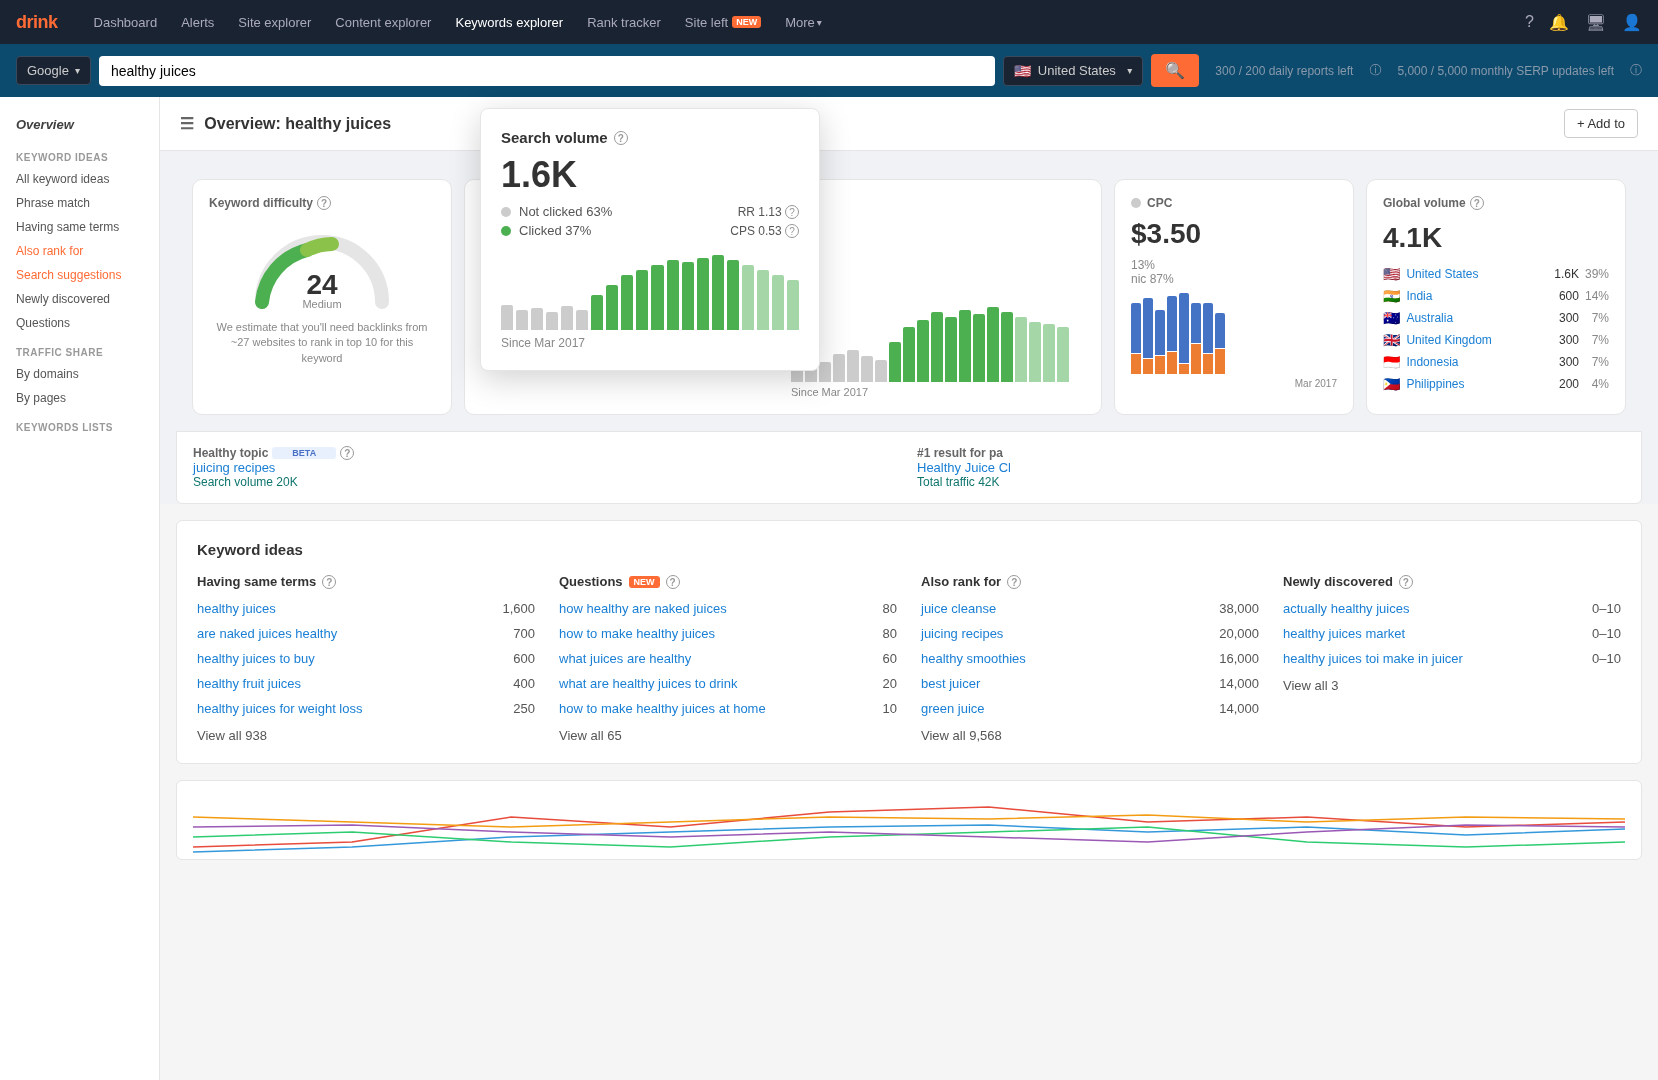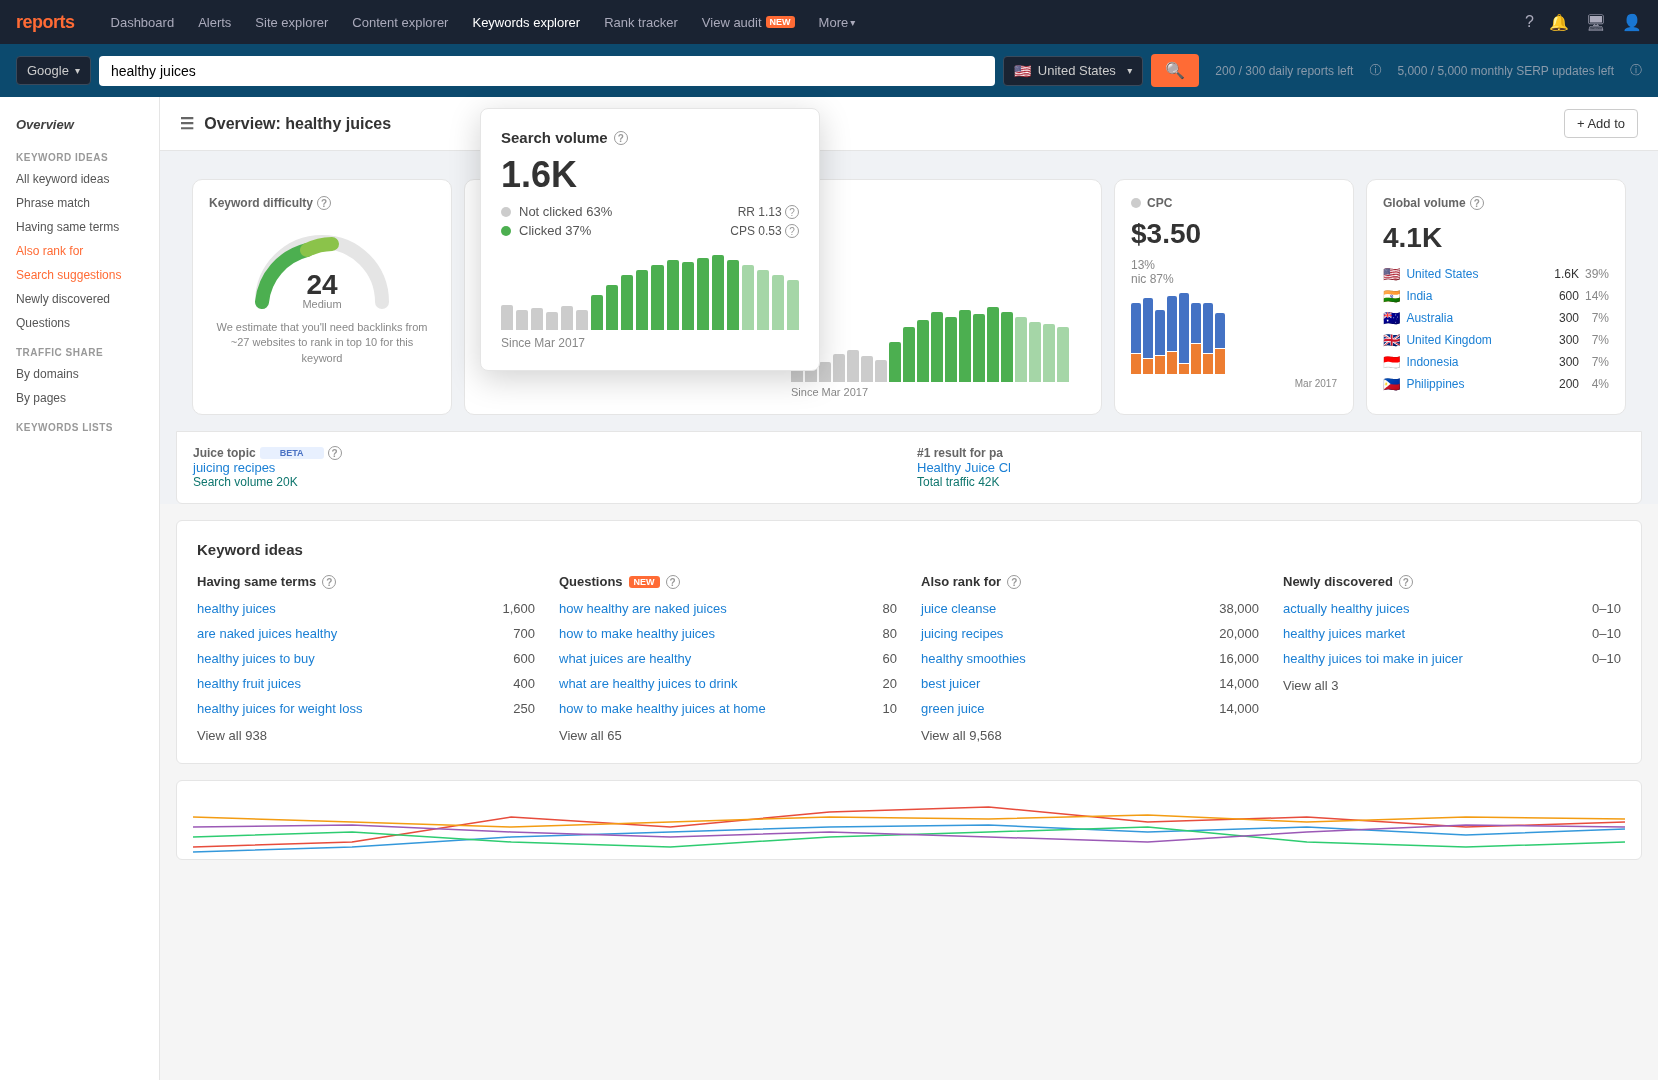--- a/index.html
+++ b/index.html
@@ -112,30 +112,30 @@
 
     
     .bottom-chart { background: #fff; margin: 0 16px 16px; border-radius: 6px; border: 1px solid #e5e5e5; padding: 16px; height: 80px; overflow: hidden; }
 
     .overview-section { padding: 12px 16px 0; background: #f0f2f5; }
   </style>
 </head>
 <body>
 
 <nav class="top-nav">
-  <div class="logo">reports</div>
+  <div class="logo">drink</div>
   <div class="nav-links">
     <a class="nav-link">Dashboard</a>
     <a class="nav-link">Alerts</a>
     <a class="nav-link">Site explorer</a>
     <a class="nav-link">Content explorer</a>
     <a class="nav-link active">Keywords explorer</a>
     <a class="nav-link">Rank tracker</a>
     <a class="nav-link" style="display:flex;align-items:center;gap:4px;">
-      <span>View audit</span>
+      <span>Site left</span>
       <span style="background:#ff6b35;color:#fff;font-size:9px;font-weight:700;padding:1px 4px;border-radius:3px;">NEW</span>
     </a>
     <a class="nav-link" style="display:flex;align-items:center;gap:2px;">
       <span>More</span>
       <span style="font-size:10px;">▾</span>
     </a>
   </div>
   <div class="nav-right">
     <span class="nav-icon">?</span>
     <span class="nav-icon">🔔</span>
@@ -150,21 +150,21 @@
     <span style="font-size:10px;">▾</span>
   </div>
   <input class="search-input" type="text" value="healthy juices" style="">
   <div class="country-select">
     <span style="font-size:14px;">🇺🇸</span>
     <span>United States</span>
     <span style="font-size:10px;margin-left:auto;">▾</span>
   </div>
   <button class="search-btn">🔍</button>
   <div class="search-info">
-    <span>200 / 300 daily reports left</span>
+    <span>300 / 200 daily reports left</span>
     <span class="info-dot">ⓘ</span>
     <span>5,000 / 5,000 monthly SERP updates left</span>
     <span class="info-dot">ⓘ</span>
   </div>
 </div>
 
 <div class="main-wrapper">
 
   <aside class="sidebar">
     <div class="sidebar-tab active">Overview</div>
@@ -369,21 +369,21 @@
               <span class="country-pct">4%</span>
             </div>
           </div>
         </div>
 
       </div>
 
       <div class="parent-topic-row" style="margin: 0 0 12px 0; border-radius:0 0 6px 6px;">
         <div>
           <div class="pt-label">
-            <span>Juice topic</span>
+            <span>Healthy topic</span>
             <span class="beta-badge">BETA</span>
             <span class="help-icon">?</span>
           </div>
           <div><a class="pt-link">juicing recipes</a></div>
           <div class="pt-sub">Search volume 20K</div>
         </div>
         <div>
           <div class="pt-label">
             <span>#1 result for pa</span>
           </div>

